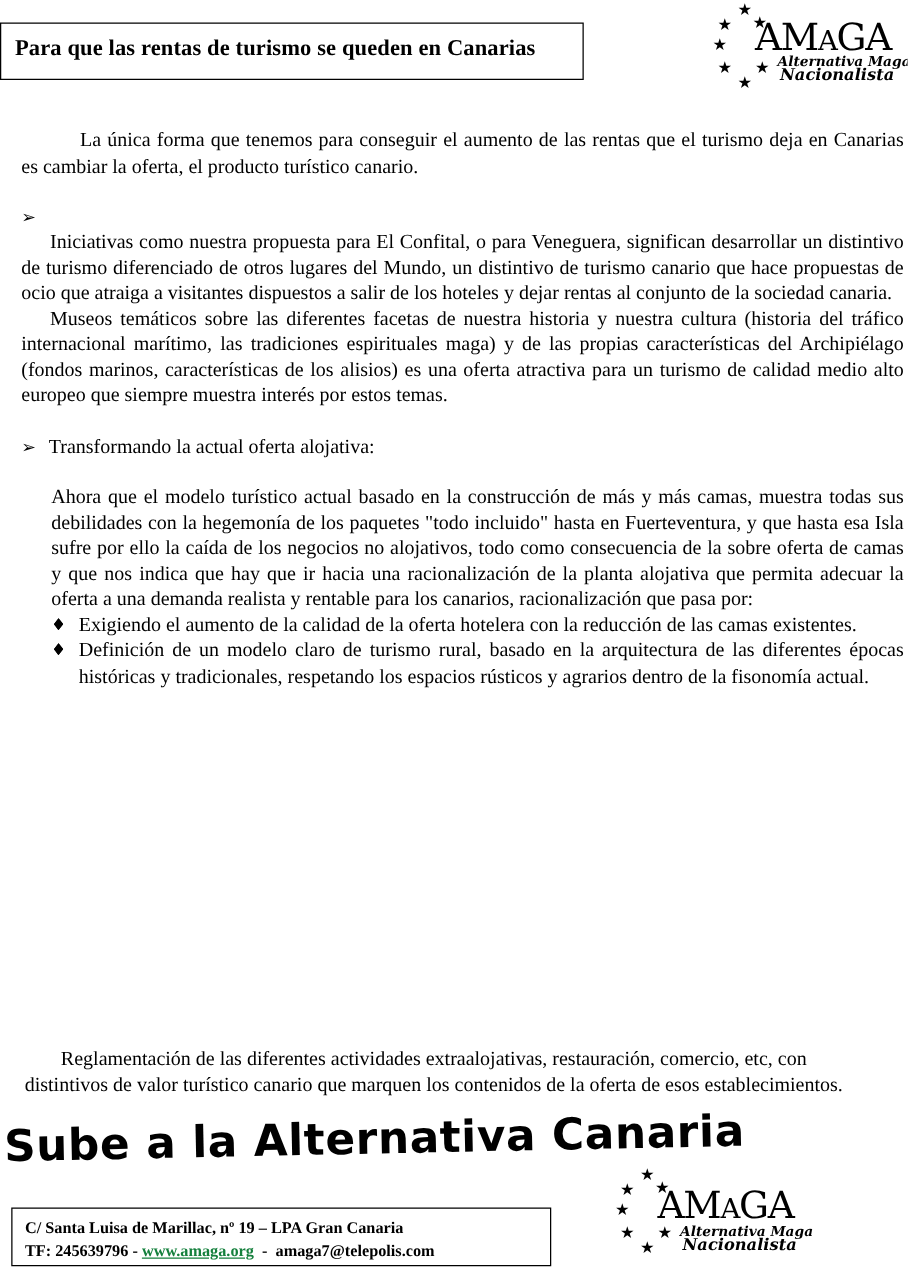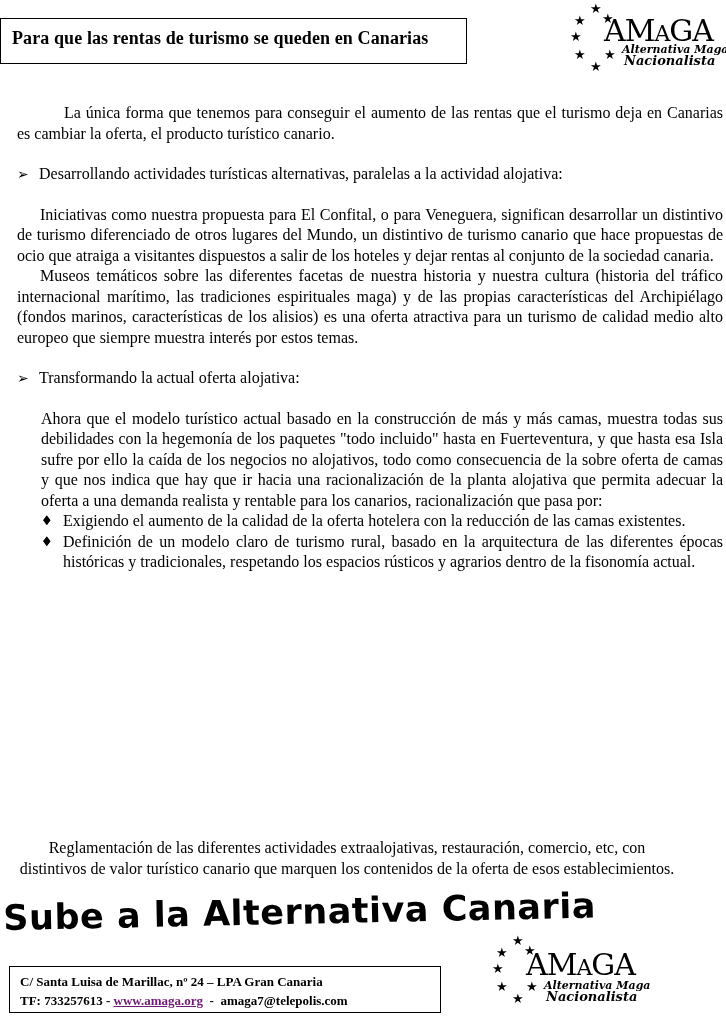--- a/index.html
+++ b/index.html
@@ -59,21 +59,21 @@
       font-family: "DejaVu Sans", sans-serif; font-weight: bold; font-size: 35px;
       white-space: nowrap; transform: rotate(-1.2deg); transform-origin: left bottom;
     }
     .slogan span { letter-spacing: 0.5px; }
     .contact-box {
       position: absolute; left: 9px; top: 966px; width: 432px; height: 47px;
       border: 1px solid #000; box-sizing: border-box;
       font-size: 13px; font-weight: bold; line-height: 19px; padding: 5px 0 0 10px;
       white-space: nowrap;
     }
-    .contact-box a { color: #701a75; text-decoration: underline; }
+    .contact-box a { color: #15803d; text-decoration: underline; }
   </style>
 </head>
 <body>
 
 <div class="title-box">
   <div class="title-text">Para que las rentas de turismo se queden en Canarias</div>
 </div>
 
 <div class="logo" style="left:572px; top:0px;">
   <span class="star" style="left:18px; top:2px;">★</span>
@@ -87,21 +87,20 @@
   <span class="tag1">Alternativa Maga</span>
   <span class="tag2">Nacionalista</span>
 </div>
 
 <div class="body-text" style="top:80px;">
   <p class="para indent-first">La única forma que tenemos para conseguir el aumento de las rentas que el turismo deja en Canarias es cambiar la oferta, el producto turístico canario.</p>
 
   <div style="height:20px;"></div>
   <p class="para arrow-item">
     <span class="arrow">➢</span>
-    <span>Desarrollando actividades turísticas alternativas, paralelas a la actividad alojativa:</span>
   </p>
 
   <div style="height:20px;"></div>
   <p class="para indent-small">Iniciativas como nuestra propuesta para El Confital, o para Veneguera, significan desarrollar un distintivo de turismo diferenciado de otros lugares del Mundo, un distintivo de turismo canario que hace propuestas de ocio que atraiga a visitantes dispuestos a salir de los hoteles y dejar rentas al conjunto de la sociedad canaria.</p>
   <p class="para indent-small">Museos temáticos sobre las diferentes facetas de nuestra historia y nuestra cultura (historia del tráfico internacional marítimo, las tradiciones espirituales maga) y de las propias características del Archipiélago (fondos marinos, características de los alisios) es una oferta atractiva para un turismo de calidad medio alto europeo que siempre muestra interés por estos temas.</p>
 
   <div style="height:20px;"></div>
   <p class="para arrow-item">
     <span class="arrow">➢</span>
     <span>Transformando la actual oferta alojativa:</span>
@@ -130,22 +129,22 @@
 
 <div class="body-text" style="top:815px; width:660px; text-align:center;">
   <p class="para">Reglamentación de las diferentes actividades extraalojativas, restauración, comercio, etc, con distintivos de valor turístico canario que marquen los contenidos de la oferta de esos establecimientos.</p>
 </div>
 
 <div class="slogan">
   <span>Sube a la Alternativa Canaria</span>
 </div>
 
 <div class="contact-box">
-  <div>C/ Santa Luisa de Marillac, nº 24  – LPA Gran  Canaria</div>
-  <div><span>TF: 733257613 - </span><a>www.amaga.org</a><span style="white-space:pre;">  -  </span><span>amaga7@telepolis.com</span></div>
+  <div>C/ Santa Luisa de Marillac, nº 19  – LPA Gran  Canaria</div>
+  <div><span>TF: 245639796 - </span><a>www.amaga.org</a><span style="white-space:pre;">  -  </span><span>amaga7@telepolis.com</span></div>
 </div>
 
 <div class="logo" style="left:494px; top:934px;">
   <span class="star" style="left:18px; top:0px;">★</span>
   <span class="star" style="left:2px; top:12px;">★</span>
   <span class="star" style="left:30px; top:10px;">★</span>
   <span class="star" style="left:-2px; top:28px;">★</span>
   <span class="star" style="left:2px; top:46px;">★</span>
   <span class="star" style="left:32px; top:46px;">★</span>
   <span class="star" style="left:18px; top:58px;">★</span>

